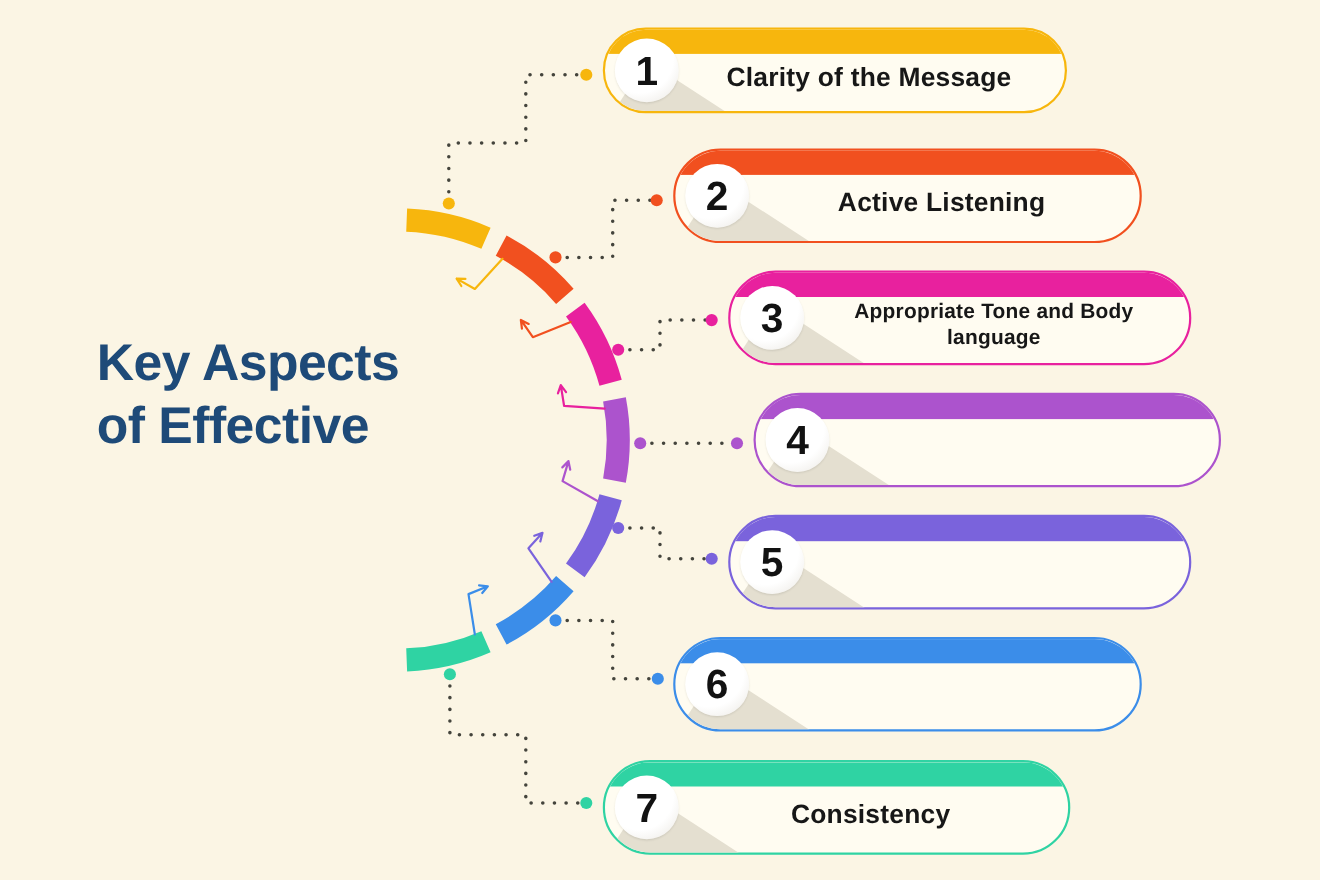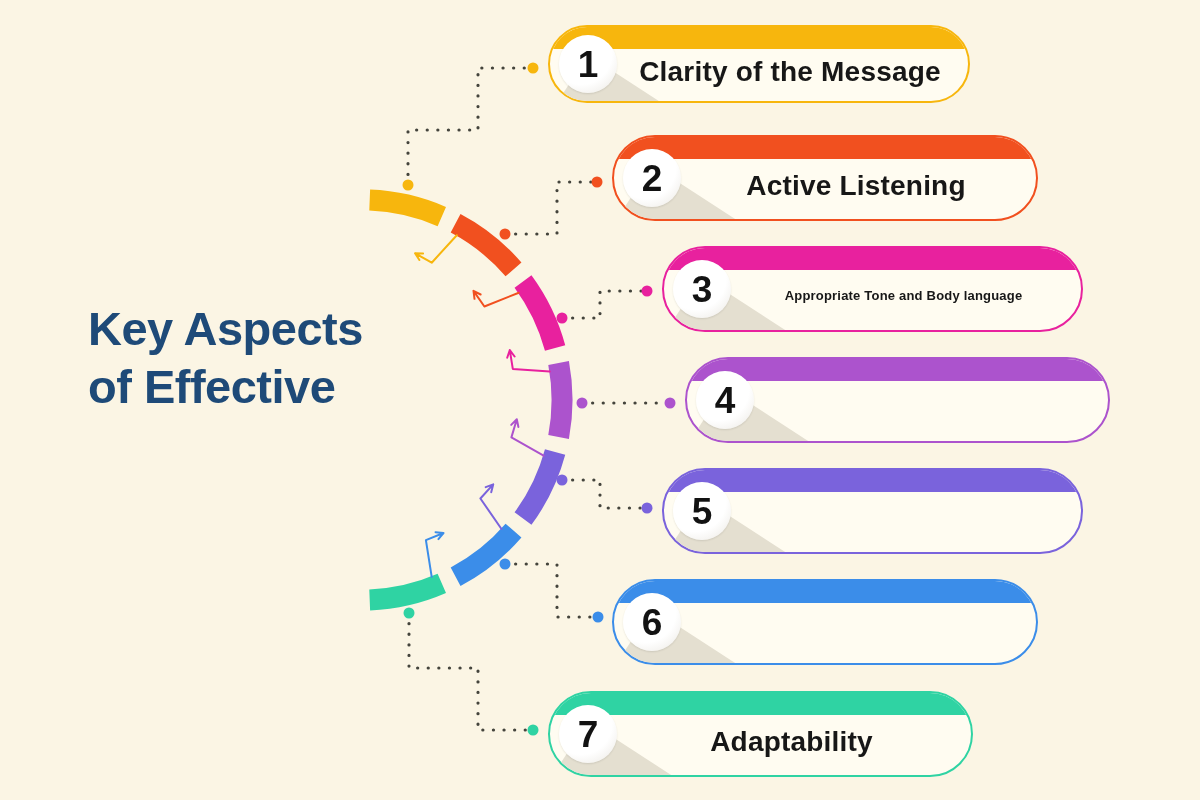--- a/index.html
+++ b/index.html
@@ -31,24 +31,24 @@
     background:radial-gradient(circle at 38% 32%, #ffffff 58%, #e9e6e0 100%);
     box-shadow:0 1px 2px rgba(0,0,0,.10);
     display:flex;align-items:center;justify-content:center;
   }
   .num-circle span{font-size:37px;font-weight:bold;color:#121212;line-height:1}
   .label{
     position:absolute;left:86px;right:24px;top:16px;bottom:2px;
     display:flex;align-items:center;justify-content:center;text-align:center;
   }
   .label span{
-    font-weight:bold;font-size:28px;color:#171717;
+    font-weight:bold;font-size:24px;color:#171717;
     letter-spacing:.2px;line-height:1.25;
   }
-  .pill.multiline .label span{font-size:13px;max-width:330px}
+  .pill.multiline .label span{font-size:19px;max-width:330px}
   .pill.narrow .label span{max-width:238px}
 </style>
 </head>
 <body style="background: rgb(251, 245, 228);">
 
 <div class="stage">
 
   <svg id="diagram-svg" width="1200" height="800" viewBox="0 0 1200 800">
       <polyline points="408,185 408,130 478,130 478,68 533,68" fill="none" stroke="#44443C" stroke-width="3.2" stroke-dasharray="0.1 10.5" stroke-linecap="round"></polyline>
       <circle cx="408" cy="185" r="5.5" fill="#F7B60D"></circle>
@@ -148,17 +148,17 @@
     </div>
   </div>
 
   <div class="pill" style="left: 548px; top: 691px; width: 425px; height: 86px; border-color: rgb(47, 211, 163);">
     <div class="band" style="background: rgb(47, 211, 163);"></div>
     <div class="shadow"></div>
     <div class="num-circle">
       <span>7</span>
     </div>
     <div class="label">
-      <span>Adaptability</span>
+      <span>Consistency</span>
     </div>
   </div>
 
 </div>
 
 </body></html>

